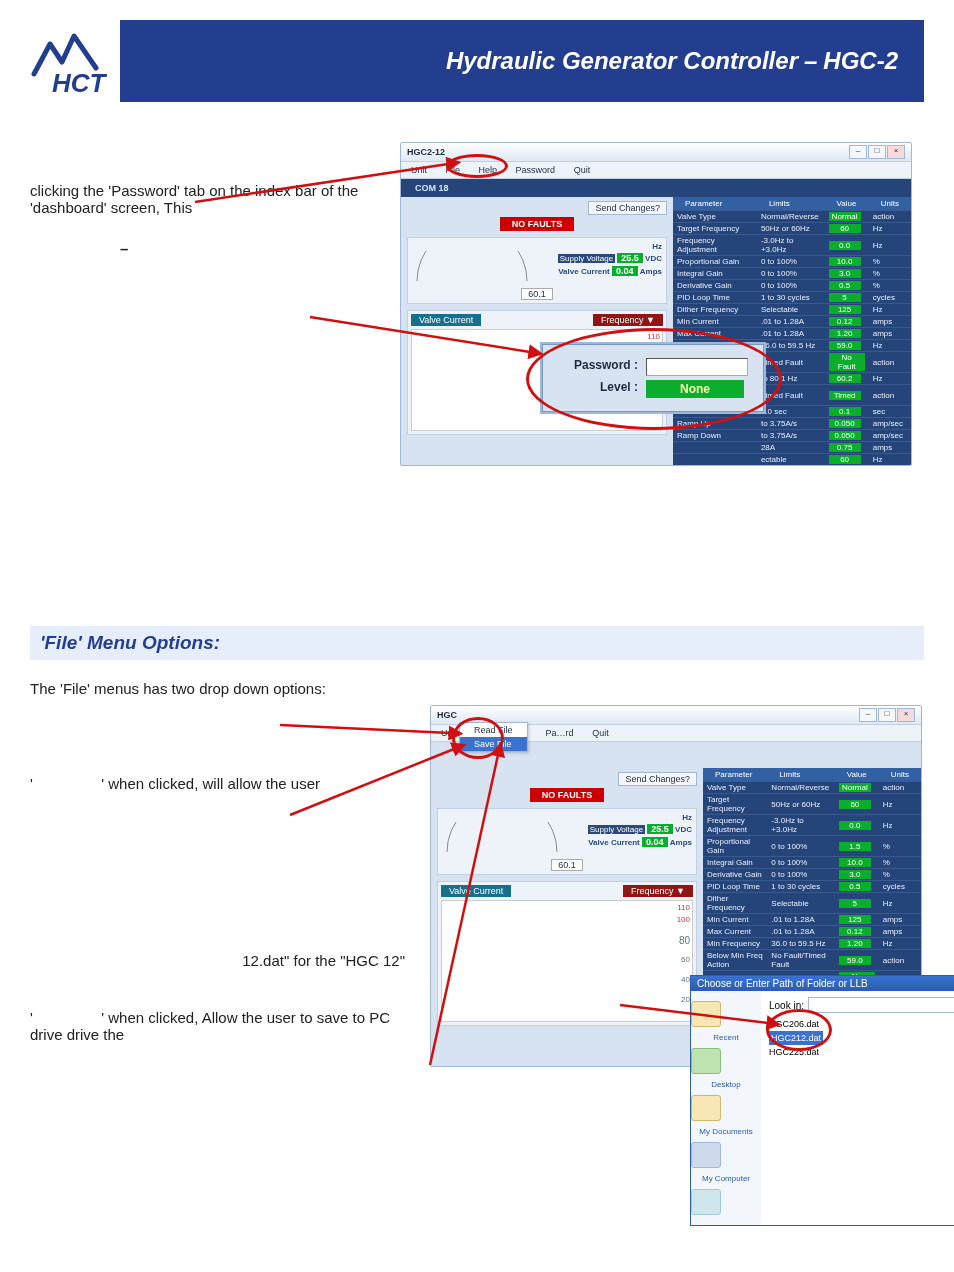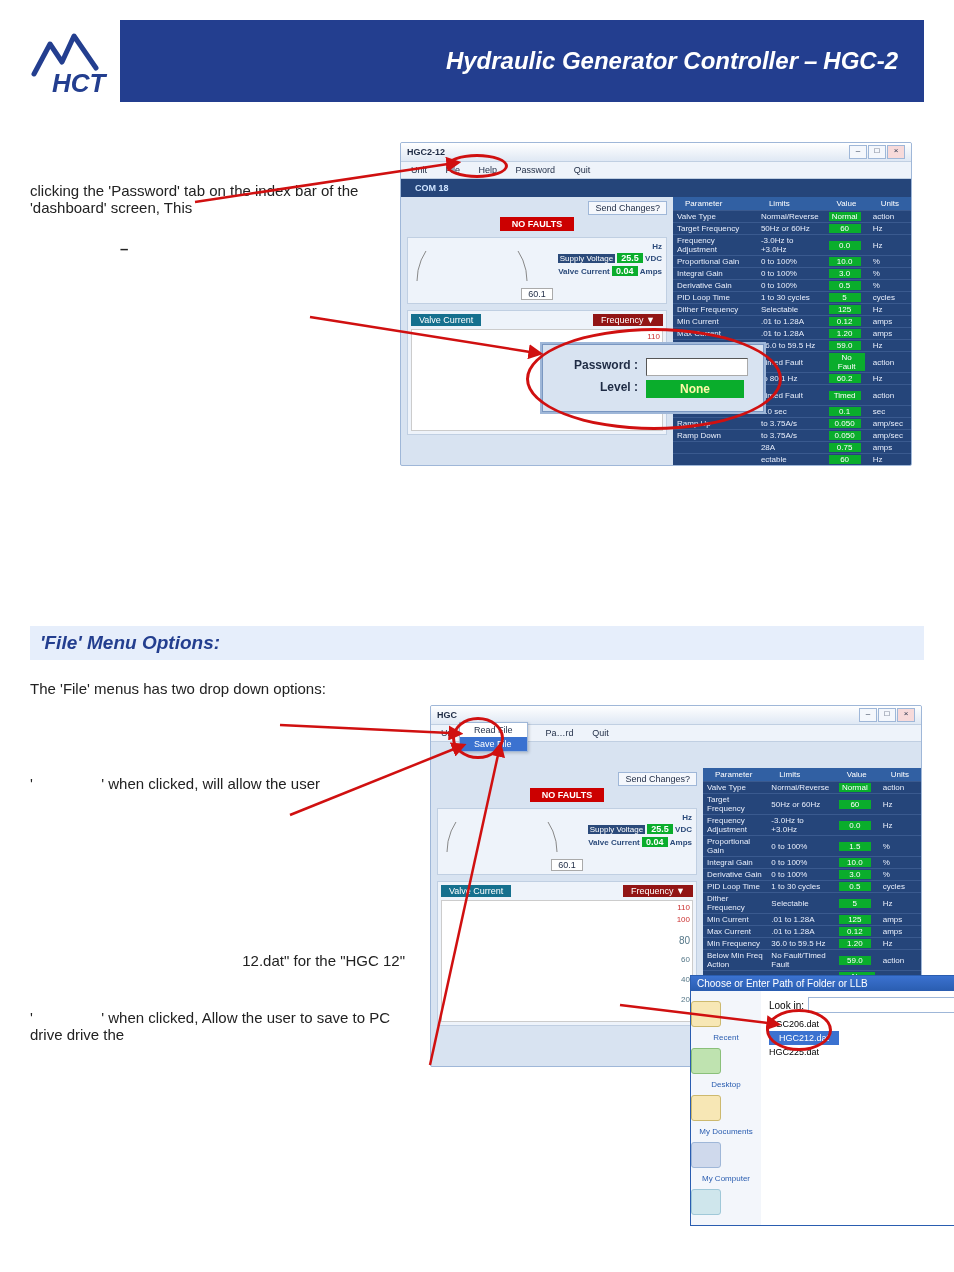--- a/index.html
+++ b/index.html
@@ -512,21 +512,21 @@
               </div>
           </div>
           <div class="flist">
             <div class="lookrow">
               <span>Look in:</span>
               <span class="look-field"></span>
 
             </div>
             <div class="flist-files">
               <div>HGC206.dat</div>
-              <div style="background:#3b72d0;color:#fff;display:inline-block;padding:0 10px;">HGC212.dat</div><br>
+              <div style="background:#3b72d0;color:#fff;display:inline-block;padding:0 2px;">HGC212.dat</div><br>
               <div>HGC225.dat</div>
             </div>
           </div>
         </div>
 
       </div>
 
       <div class="red-ellipse" style="left:22px; top:12px; width:46px; height:36px;"></div>
       <div class="red-ellipse" style="left:336px; top:304px; width:60px; height:36px;"></div>
 

